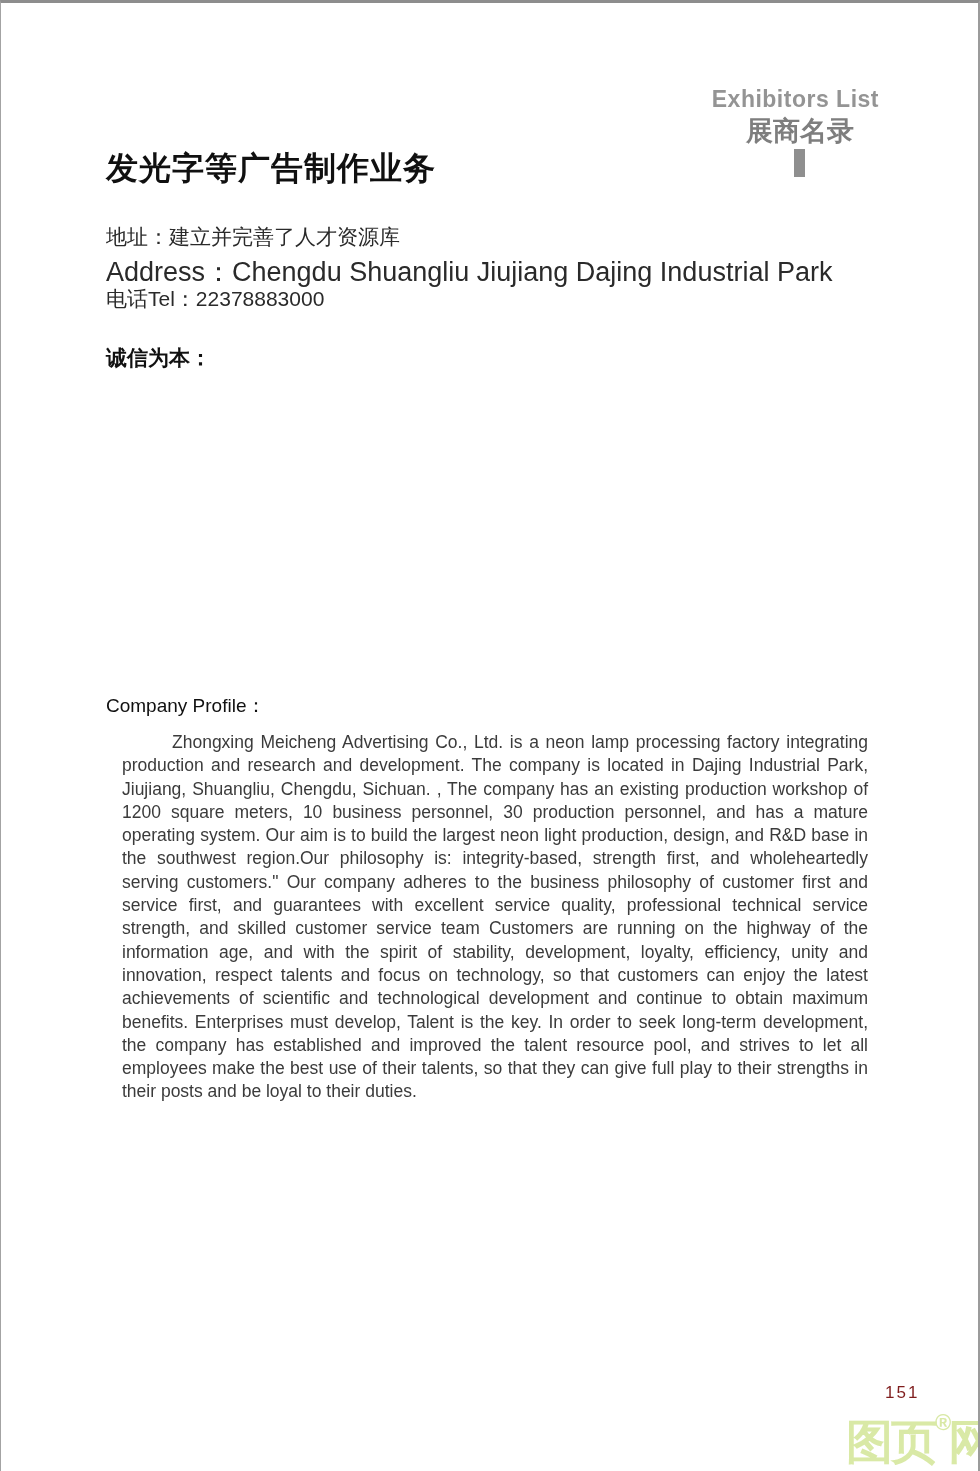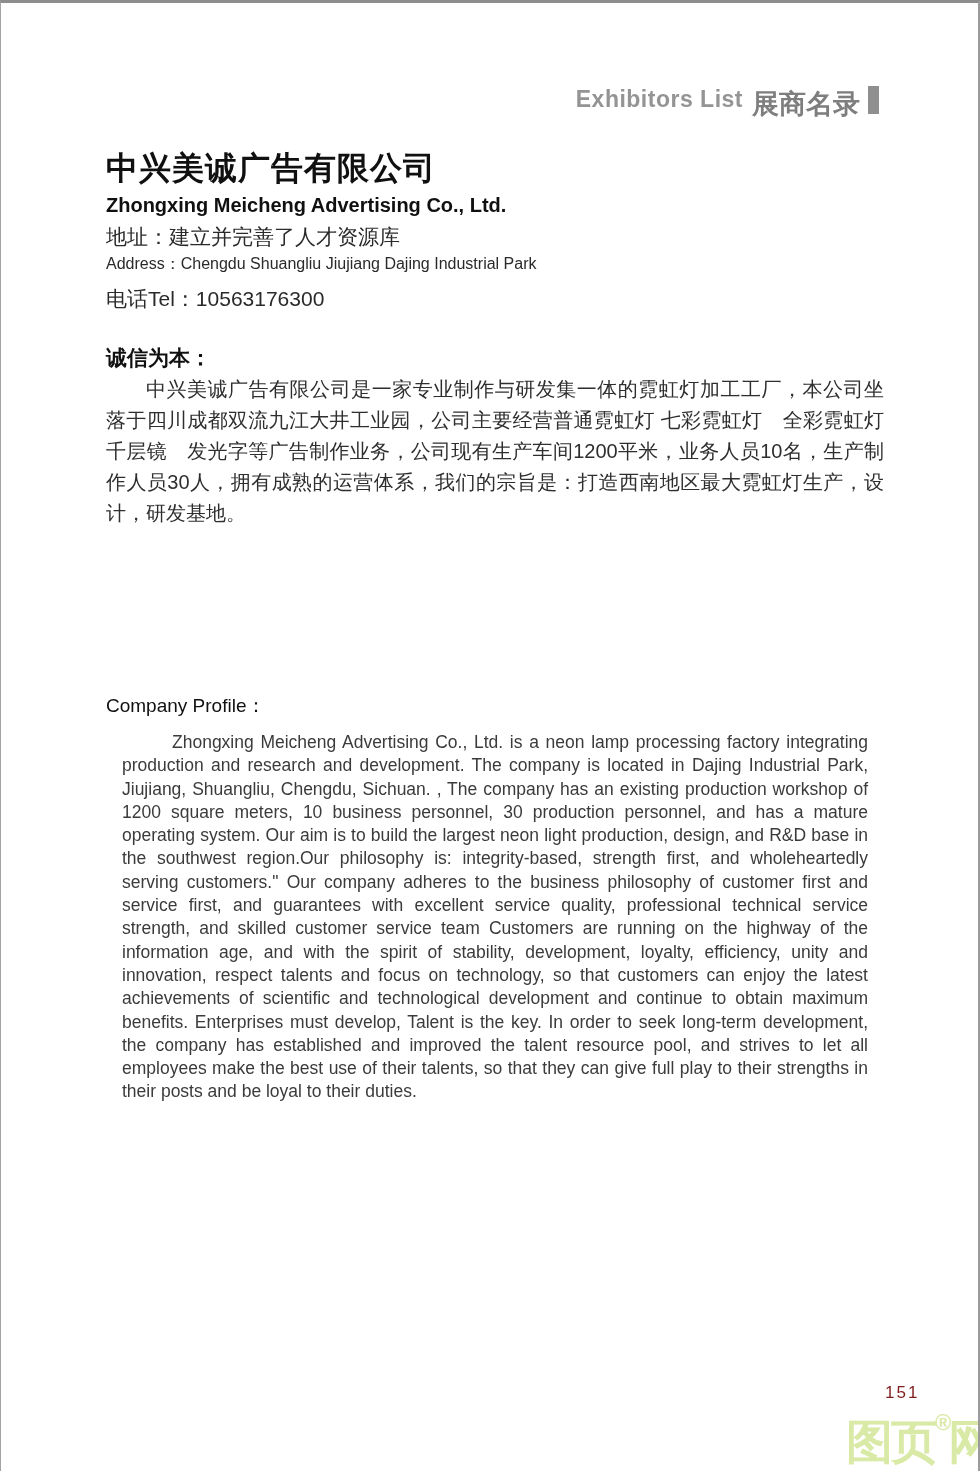--- a/index.html
+++ b/index.html
@@ -20,22 +20,23 @@
     font-family: "Liberation Sans", "DejaVu Sans", sans-serif;
     color: #222;
   }
 
   
   .header {
     position: absolute;
     top: 83px;
     right: 99px;
     display: flex;
-    align-items: flex-start;
+    align-items: center;
     white-space: nowrap;
+    flex-direction: column;
   }
   .header-en {
     font-size: 23px;
     font-weight: bold;
     color: #949494;
     letter-spacing: 0.5px;
   }
   .header-zh {
     font-size: 27px;
     font-weight: bold;
@@ -68,21 +69,21 @@
     font-weight: bold;
     color: #101010;
   }
   .contact-line {
     position: absolute;
     left: 105px;
     font-size: 21px;
     color: #2a2a2a;
   }
   .addr-zh { top: 220px; }
-  .addr-en { top: 251px; font-size: 16px; }
+  .addr-en { top: 251px; font-size: 27px; }
   .phone   { top: 282px; }
 
   
   .profile-zh-heading {
     position: absolute;
     top: 341px;
     left: 105px;
     font-size: 21px;
     font-weight: bold;
     color: #101010;
@@ -157,30 +158,28 @@
 <body>
 
 <div class="page">
 
   <div class="header">
     <span class="header-en">Exhibitors List</span>
     <span class="header-zh">展商名录</span>
     <span class="header-bar"></span>
   </div>
 
-  <h1 class="company-name-zh" style="margin:0;">中兴美诚广告有限公司</h1>
-  <h2 class="company-name-en" style="margin:0;">Zhongxing Meicheng Advertising Co., Ltd.</h2>
+  <h1 class="company-name-zh" style="margin:0;">发光字等广告制作业务</h1>
 
   <div class="contact-line addr-zh">地址：建立并完善了人才资源库</div>
   <div class="contact-line addr-en">Address：Chengdu Shuangliu Jiujiang Dajing Industrial Park</div>
-  <div class="contact-line phone">电话Tel：10563176300</div>
+  <div class="contact-line phone">电话Tel：22378883000</div>
 
   <div class="profile-zh-heading">诚信为本：</div>
   <div class="profile-zh-body">
-    <p>中兴美诚广告有限公司是一家专业制作与研发集一体的霓虹灯加工工厂，本公司坐落于四川成都双流九江大井工业园，公司主要经营普通霓虹灯 七彩霓虹灯　全彩霓虹灯　千层镜　发光字等广告制作业务，公司现有生产车间1200平米，业务人员10名，生产制作人员30人，拥有成熟的运营体系，我们的宗旨是：打造西南地区最大霓虹灯生产，设计，研发基地。</p>
   </div>
 
   <div class="profile-en-heading">Company Profile：</div>
   <div class="profile-en-body">
     <p>Zhongxing Meicheng Advertising Co., Ltd. is a neon lamp processing factory integrating production and research and development. The company is located in Dajing Industrial Park, Jiujiang, Shuangliu, Chengdu, Sichuan. , The company has an existing production workshop of 1200 square meters, 10 business personnel, 30 production personnel, and has a mature operating system. Our aim is to build the largest neon light production, design, and R&amp;D base in the southwest region.Our philosophy is: integrity-based, strength first, and wholeheartedly serving customers." Our company adheres to the business philosophy of customer first and service first, and guarantees with excellent service quality, professional technical service strength, and skilled customer service team Customers are running on the highway of the information age, and with the spirit of stability, development, loyalty, efficiency, unity and innovation, respect talents and focus on technology, so that customers can enjoy the latest achievements of scientific and technological development and continue to obtain maximum benefits. Enterprises must develop, Talent is the key. In order to seek long-term development, the company has established and improved the talent resource pool, and strives to let all employees make the best use of their talents, so that they can give full play to their strengths in their posts and be loyal to their duties.</p>
   </div>
 
   <div class="page-number">151</div>
 
   <div class="watermark">

